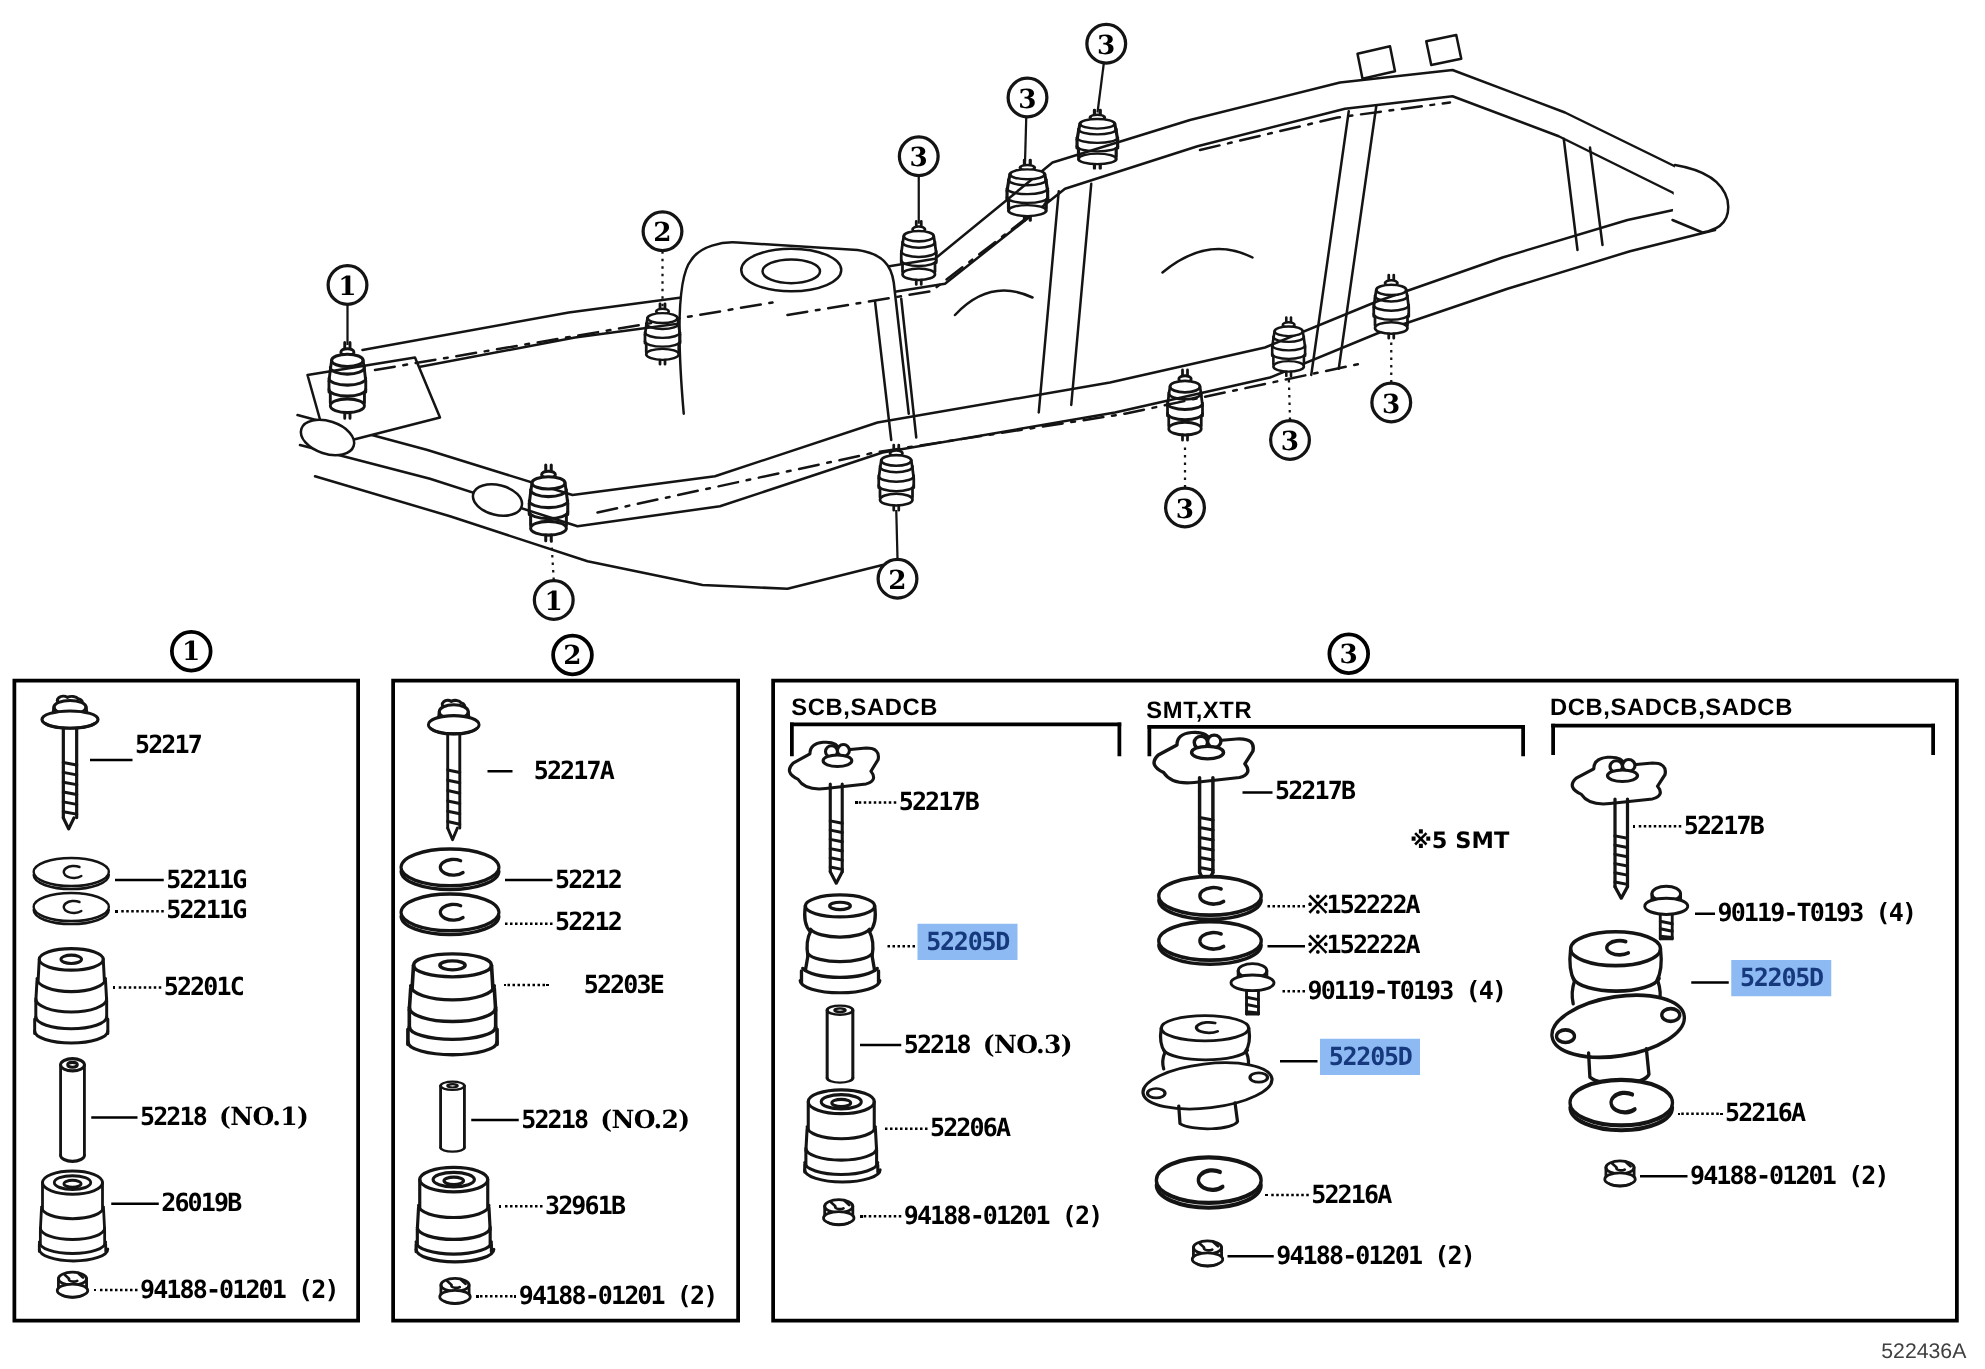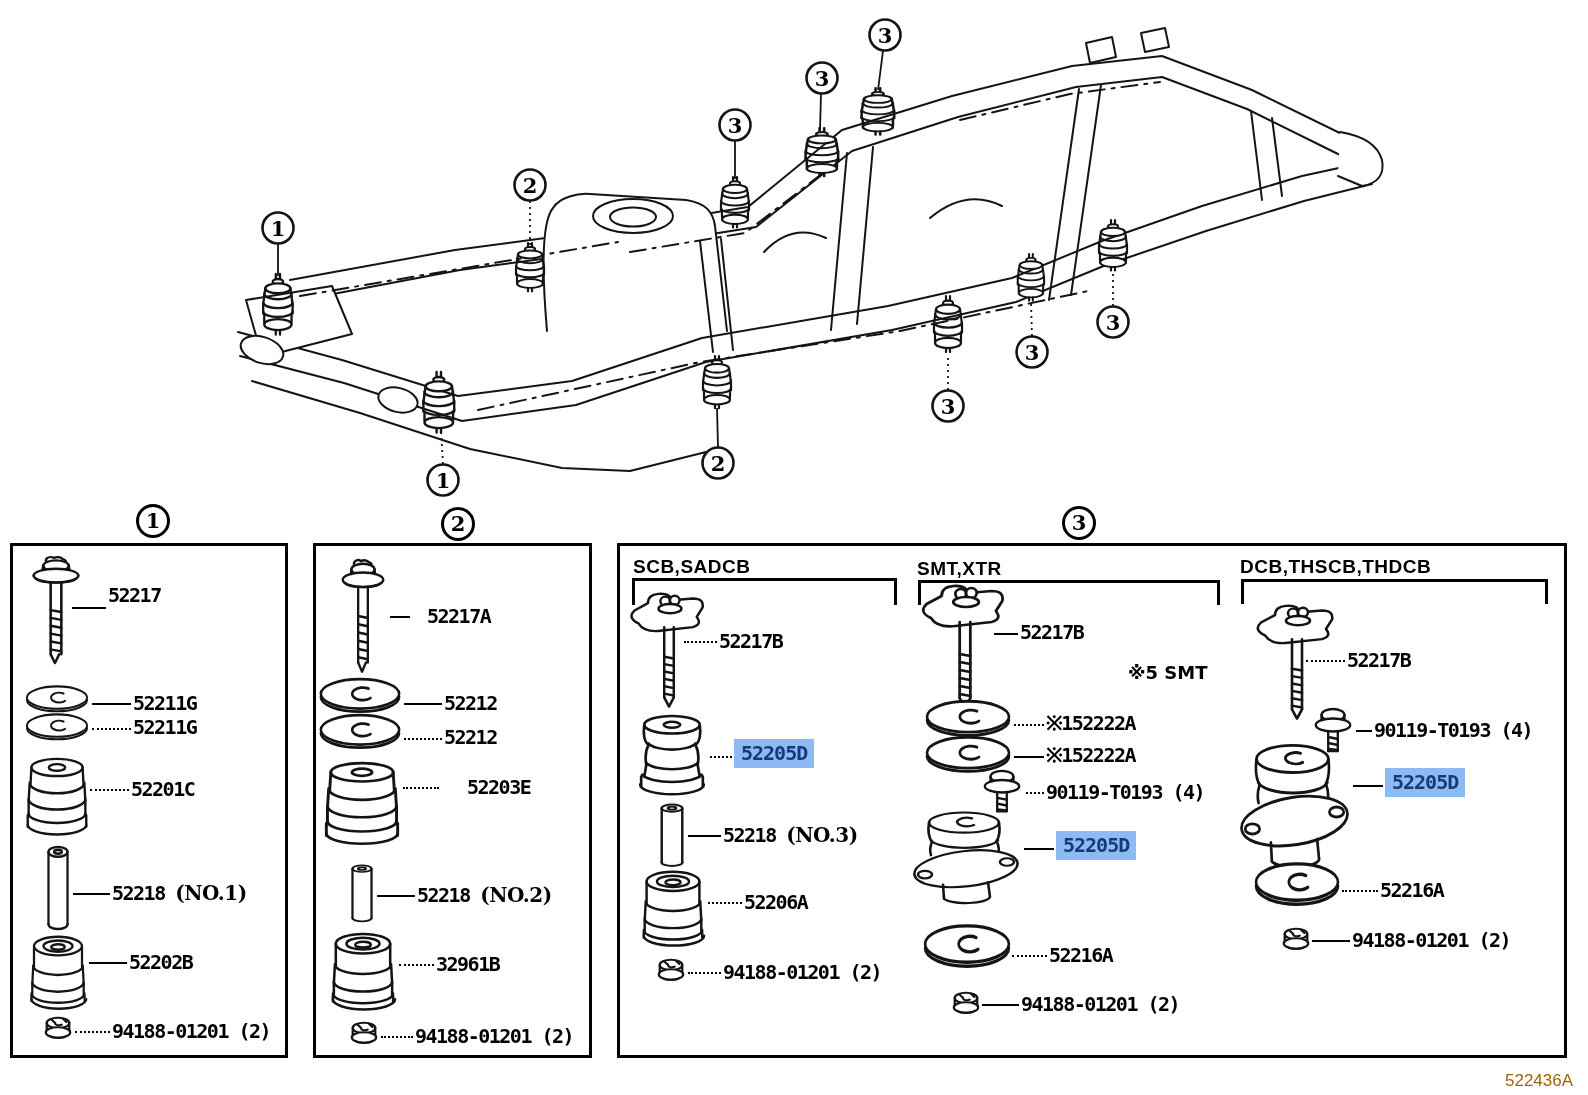--- a/index.html
+++ b/index.html
@@ -17,21 +17,21 @@
   .lead.dot{border-top:2px dotted #000;}
   
   .colhdr{position:absolute;font:bold 19px "Liberation Sans",sans-serif;letter-spacing:0.5px;
           color:#000;white-space:nowrap;}
   .bracket{position:absolute;border-top:3px solid #000;border-left:3px solid #000;
            border-right:3px solid #000;}
   
   .badge{position:absolute;width:28px;height:28px;border:3px solid #000;border-radius:50%;
          text-align:center;font:bold 21px/27px "DejaVu Serif",serif;color:#000;background:#fff;}
   .note{position:absolute;font:bold 18px "DejaVu Sans",sans-serif;color:#000;white-space:nowrap;}
-  .code{position:absolute;font:17px "Liberation Sans",sans-serif;color:#a16207;}
+  .code{position:absolute;font:17px "Liberation Sans",sans-serif;color:#404040;}
   svg.part{position:absolute;overflow:visible;}
 </style>
 </head>
 <body>
 
 <div id="stage">
 
   <svg width="0" height="0" style="position:absolute" aria-hidden="true">
     <defs>
       <g id="g-bolt-long" stroke="#141414" stroke-width="2.4" fill="none" stroke-linecap="round" stroke-linejoin="round">
@@ -284,21 +284,21 @@
 
   <svg class="part" style="left:45px;top:845px" width="26" height="88" viewBox="0 0 30 90" preserveAspectRatio="none">
       <use href="#g-spacer"></use>
     </svg>
   <div class="plabel" style="left:112px;top:882px"><span>52218</span> <span class="sfx">(NO.1)</span></div>
   <div class="lead" style="left:73px;top:893px;width:37px"></div>
 
   <svg class="part" style="left:28px;top:934px" width="60" height="80" viewBox="0 0 70 86" preserveAspectRatio="none">
       <use href="#g-cushion-hole"></use>
     </svg>
-  <div class="plabel" style="left:129px;top:951px">52202B</div>
+  <div class="plabel" style="left:129px;top:951px">26019B</div>
   <div class="lead" style="left:89px;top:962px;width:38px"></div>
 
   <svg class="part" style="left:43px;top:1016px" width="30" height="26" viewBox="0 0 32 30" preserveAspectRatio="none">
       <use href="#g-nut"></use>
     </svg>
   <div class="plabel" style="left:112px;top:1020px">94188-01201 (2)</div>
   <div class="lead dot" style="left:75px;top:1031px;width:35px"></div>
 
   <div class="badge" style="left:441px;top:507px">2</div>
   <div class="panel" style="left:313px;top:543px;width:273px;height:509px"></div>
@@ -420,21 +420,21 @@
     </svg>
   <div class="plabel" style="left:1049px;top:944px">52216A</div>
   <div class="lead dot" style="left:1012px;top:955px;width:35px"></div>
 
   <svg class="part" style="left:951px;top:991px" width="30" height="26" viewBox="0 0 32 30" preserveAspectRatio="none">
       <use href="#g-nut"></use>
     </svg>
   <div class="plabel" style="left:1021px;top:993px">94188-01201 (2)</div>
   <div class="lead" style="left:982px;top:1004px;width:37px"></div>
 
-  <div class="colhdr" style="left:1240px;top:556px">DCB,THSCB,THDCB</div>
+  <div class="colhdr" style="left:1240px;top:556px">DCB,SADCB,SADCB</div>
   <div class="bracket" style="left:1241px;top:579px;width:301px;height:22px"></div>
 
   <svg class="part" style="left:1251px;top:604px" width="92" height="122" viewBox="0 0 92 132" preserveAspectRatio="none">
       <use href="#g-bolt-wing"></use>
     </svg>
   <div class="plabel" style="left:1347px;top:649px">52217B</div>
   <div class="lead dot" style="left:1306px;top:660px;width:39px"></div>
 
   <svg class="part" style="left:1311px;top:706px" width="44" height="52" viewBox="0 0 46 52" preserveAspectRatio="none">
       <use href="#g-bolt-small"></use>

